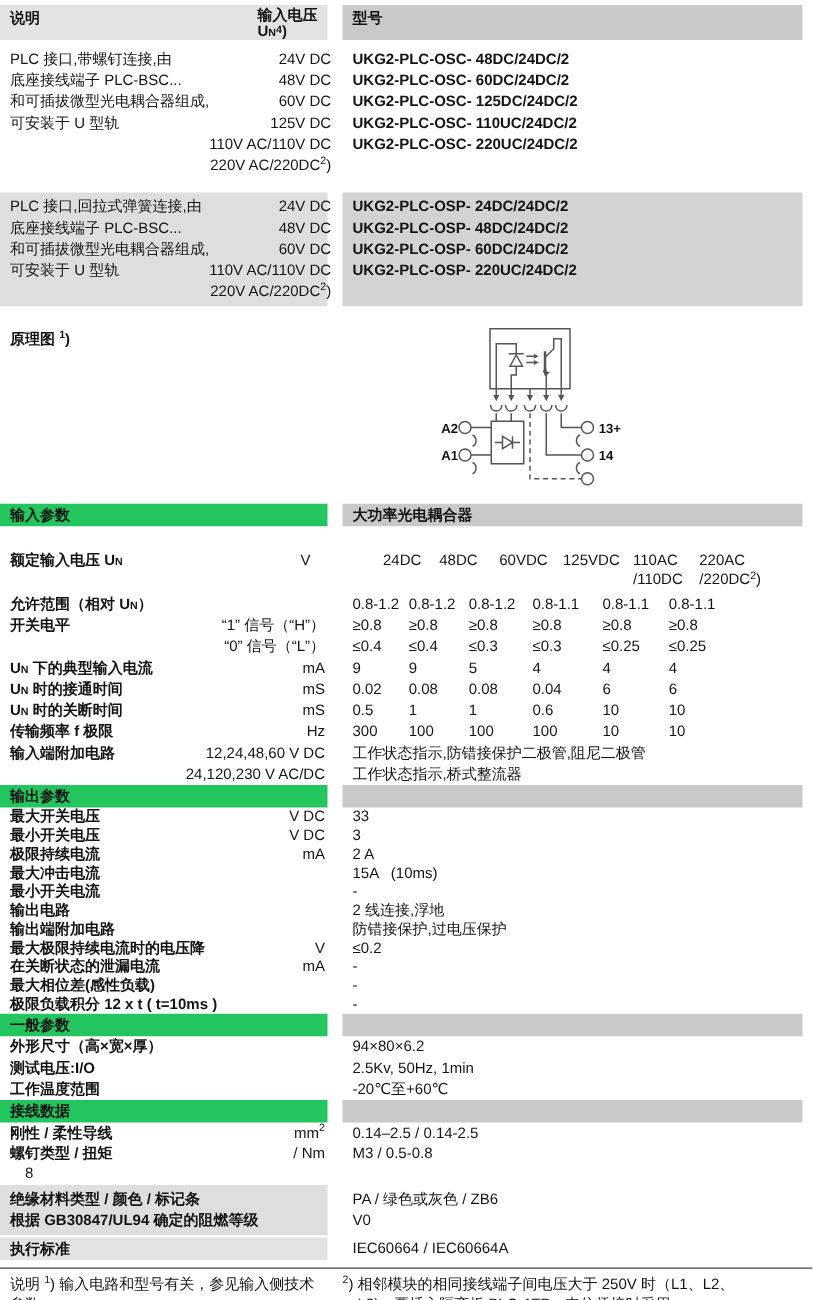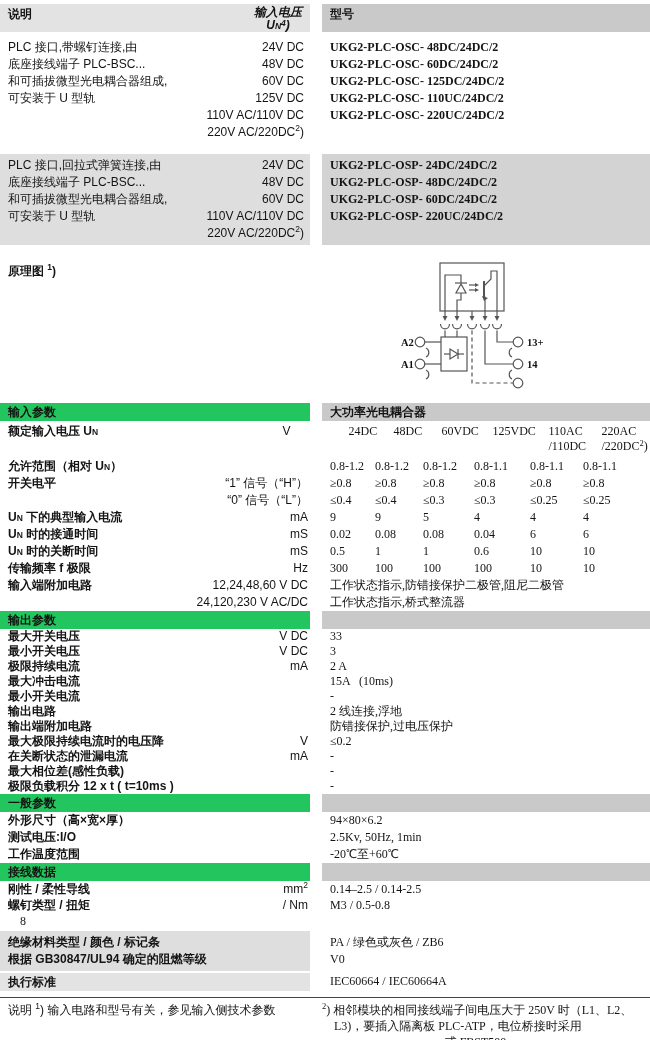--- a/index.html
+++ b/index.html
@@ -1,29 +1,29 @@
 <!DOCTYPE html>
 <html><head>
 <meta charset="utf-8">
 <style>
   html,body{margin:0;padding:0;}
   body{width:650px;height:1040px;background:#ffffff;overflow:hidden;
        font-family:"Liberation Sans","DejaVu Sans",sans-serif;font-size:12px;color:#141414;}
   .page{width:650px;height:1040px;overflow:hidden;}
   .row{display:flex;align-items:stretch;}
-  .cL{width:310px;box-sizing:border-box;}
-  .cR{width:328px;margin-left:12px;box-sizing:border-box;font-family:Liberation Serif, serif;}
+  .cL{width:262px;box-sizing:border-box;}
+  .cR{width:368px;margin-left:12px;box-sizing:border-box;}
   sup{font-size:8.5px;vertical-align:top;line-height:1;}
   sub{font-size:8.5px;vertical-align:baseline;line-height:1;}
 
   
   .hdrbar{margin-top:4px;height:28px;}
   .hdrbar .cL{background:#e3e3e3;display:flex;justify-content:space-between;padding:2px 8px;font-weight:bold;}
   .hdrbar .cR{background:#c9c9c9;padding:2px 8px;font-weight:bold;}
-  .hv{text-align:center;line-height:12.5px;font-style:italic;}
+  .hv{text-align:left;line-height:12.5px;}
 
   
   #products{margin-top:4px;}
   .pblock{margin-bottom:10px;}
   .pblock .cL{display:flex;justify-content:space-between;padding:3px 6px 3px 8px;}
   .pblock .cR{padding:3px 0 3px 8px;}
   .pblock.grey .cL{background:#dedede;}
   .pblock.grey .cR{background:#d3d3d3;}
   .desc-lines div,.volt-lines div{line-height:17px;white-space:nowrap;}
   .volt-lines{text-align:right;}
@@ -42,21 +42,21 @@
 
   
   .prow{line-height:17px;}
   .prow.gap{margin-top:4px;}
   .lblrow{display:flex;padding-left:8px;}
   .plab{flex:1;font-weight:bold;white-space:nowrap;}
   .punit{text-align:right;white-space:nowrap;padding-right:2px;}
   .vals.grid{display:grid;grid-template-columns:45px 48px 51px 56px 53px auto;padding-left:8px;}
   .vcell{white-space:nowrap;}
   .colhead{line-height:15px;}
-  .hdrrow{line-height:15px;margin-bottom:2px;margin-top:3px;gap:36px;}
+  .hdrrow{line-height:15px;margin-bottom:2px;margin-top:20px;gap:36px;}
   .vspan{padding-left:8px;white-space:pre-wrap;}
   .orow{line-height:15px;}
   .grow{line-height:17px;}
   .wrow{line-height:16px;}
   .pval{padding-left:8px;white-space:pre-wrap;}
 
   
   .insblock{margin-top:2px;}
   .insblock .cL{background:#dedede;padding:3px 8px;}
   .insblock .cR{padding:3px 0;}

